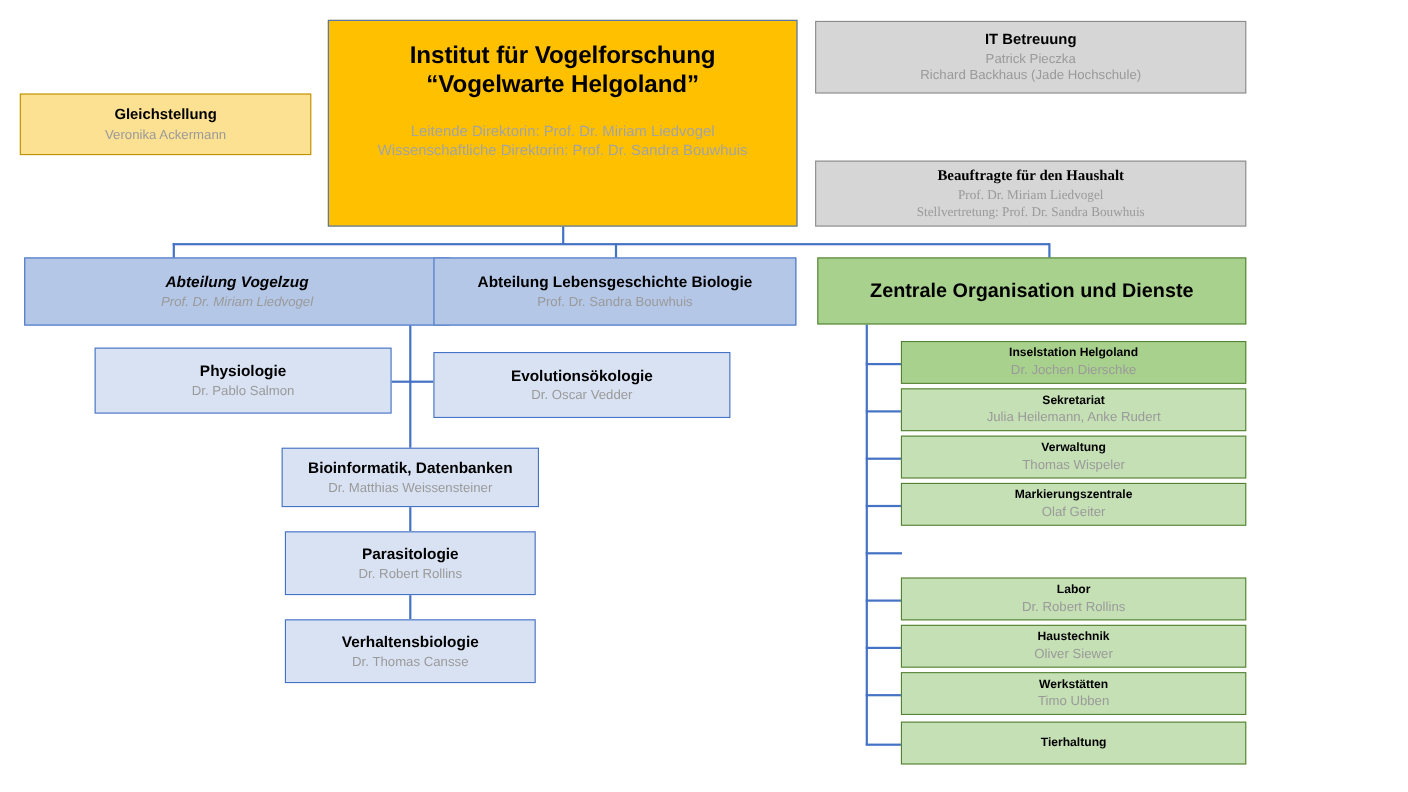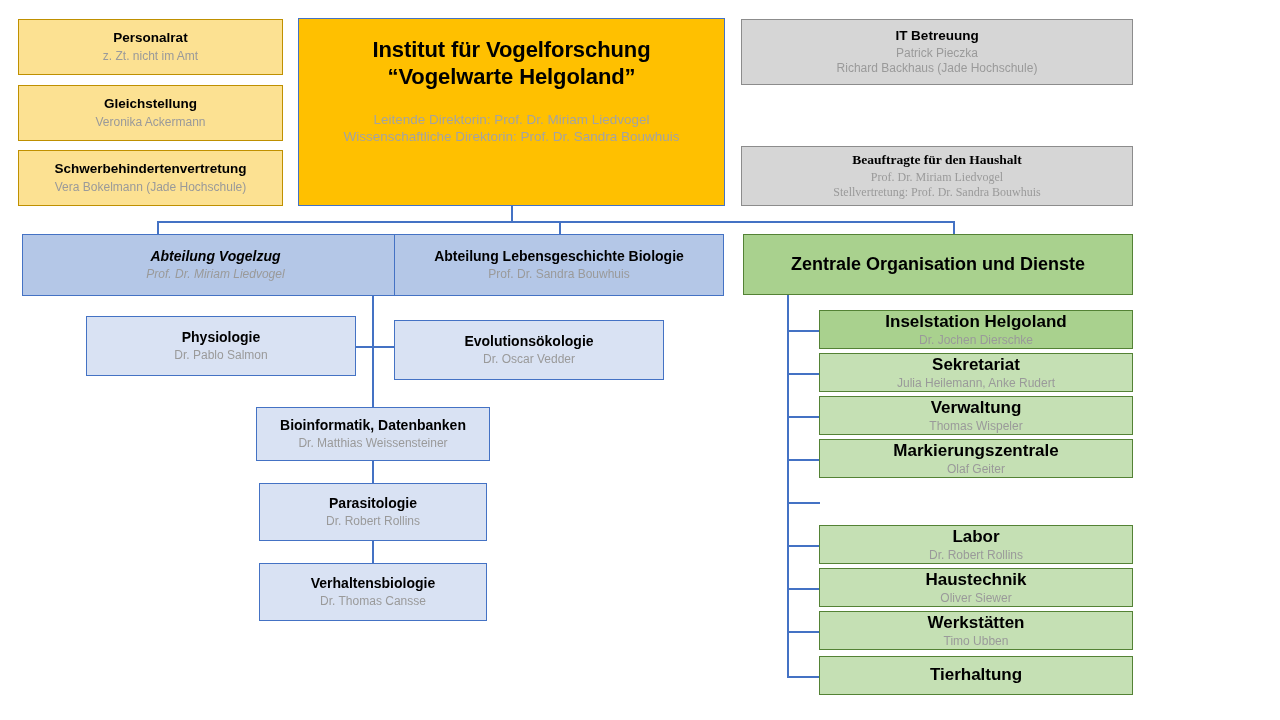--- a/index.html
+++ b/index.html
@@ -92,21 +92,21 @@
     border: 1.5px solid #548235;
   }
   .green-head .ttl { font-size: 18px; }
 
   
   .green-item {
     background: #C5E0B4;
     border: 1.5px solid #548235;
   }
   .green-item.dark { background: #A9D18E; }
-  .green-item .ttl { font-size: 17px; }
+  .green-item .ttl { font-size: 11px; }
   .green-item .sub { font-size: 12px; margin-top: 1px; }
 
   
   .line {
     position: absolute;
     background: #4472C4;
     z-index: 1;
   }
   .line.h { height: 1.5px; }
   .line.v { width: 1.5px; }
@@ -139,34 +139,26 @@
   <div class="line h" style="left:787px; top:330px; width:33px;"></div>
   <div class="line h" style="left:787px; top:373px; width:33px;"></div>
   <div class="line h" style="left:787px; top:416px; width:33px;"></div>
   <div class="line h" style="left:787px; top:459px; width:33px;"></div>
   <div class="line h" style="left:787px; top:502px; width:33px;"></div>
   <div class="line h" style="left:787px; top:545px; width:33px;"></div>
   <div class="line h" style="left:787px; top:588px; width:33px;"></div>
   <div class="line h" style="left:787px; top:631px; width:33px;"></div>
   <div class="line h" style="left:787px; top:676px; width:33px;"></div>
 
-  <div class="box yellow" style="left:18px; top:19px; width:265px; height:56px;">
-    <div class="ttl">Personalrat</div>
-    <div class="sub">z. Zt. nicht im Amt</div>
-  </div>
 
   <div class="box yellow" style="left:18px; top:85px; width:265px; height:56px;">
     <div class="ttl">Gleichstellung</div>
     <div class="sub">Veronika Ackermann</div>
   </div>
 
-  <div class="box yellow" style="left:18px; top:150px; width:265px; height:56px;">
-    <div class="ttl">Schwerbehindertenvertretung</div>
-    <div class="sub">Vera Bokelmann (Jade Hochschule)</div>
-  </div>
 
   <div class="box gold" style="left:298px; top:18px; width:427px; height:188px;">
     <div class="ttl">Institut für Vogelforschung</div>
     <div class="ttl">“Vogelwarte Helgoland”</div>
     <div class="sub">Leitende Direktorin: Prof. Dr. Miriam Liedvogel</div>
     <div class="sub" style="margin-top:0;">Wissenschaftliche Direktorin: Prof. Dr. Sandra Bouwhuis</div>
   </div>
 
   <div class="box grey" style="left:741px; top:19px; width:392px; height:66px;">
     <div class="ttl">IT Betreuung</div>

